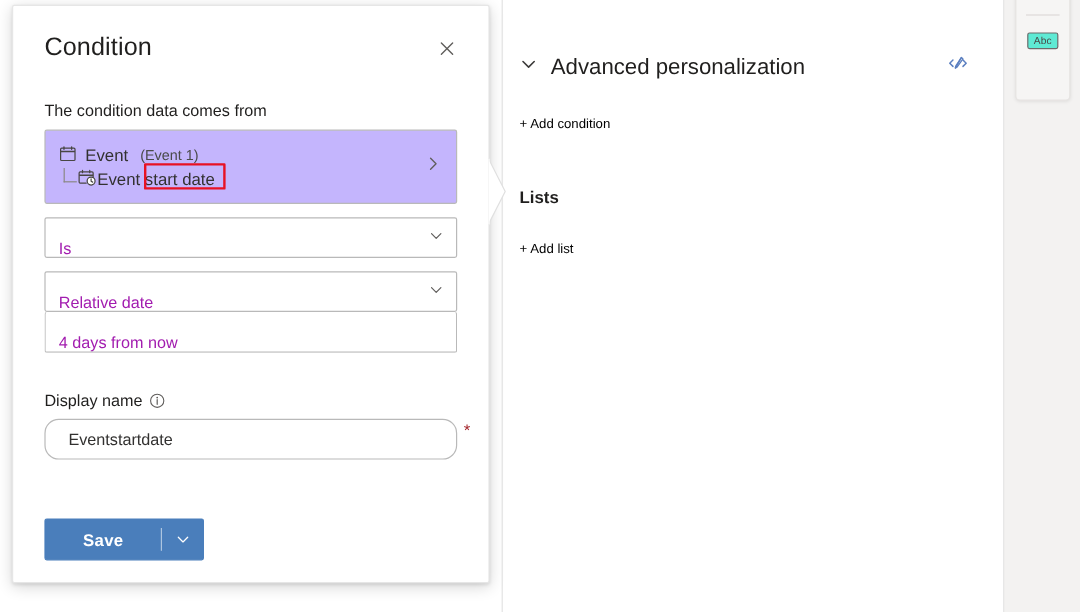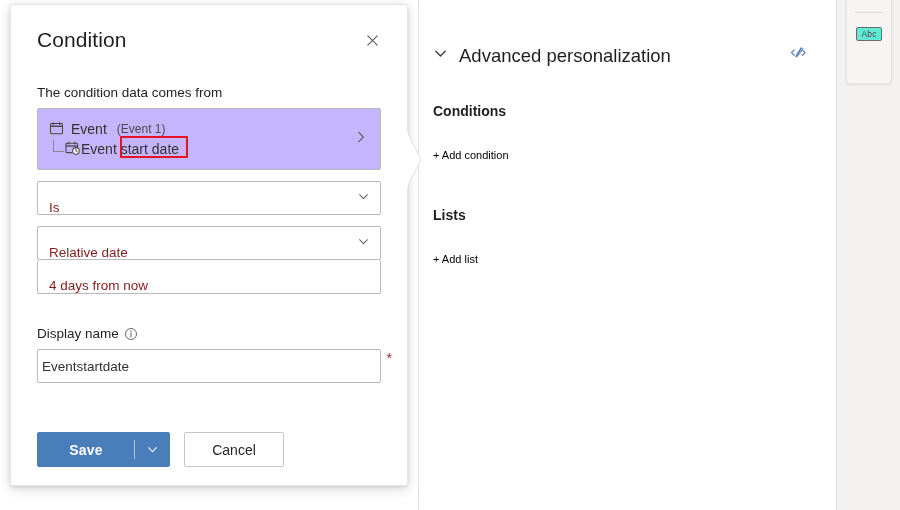--- a/index.html
+++ b/index.html
@@ -167,38 +167,38 @@
   .select-row {
     position: relative;
     border: 1px solid #b9b9b9;
     border-radius: 2px;
     height: 34px;
     margin-top: 11px;
     display: flex;
     align-items: center;
     padding: 18px 30px 0 11px;
     font-size: 13.5px;
-    color: #7f1d1d;
+    color: #a21caf;
     background: #fff;
     cursor: pointer;
   }
   .select-row.tight { margin-top: 0; border-top: none; }
   .select-row .chev-down {
     position: absolute;
     right: 10px;
     top: 50%;
     transform: translateY(-50%);
   }
 
   .text-input {
     width: 100%;
     height: 34px;
     border: 1px solid #b9b9b9;
-    border-radius: 2px;
-    padding: 0 4px;
+    border-radius: 12px;
+    padding: 0 19px;
     font-size: 13.5px;
     font-family: "Liberation Sans", sans-serif;
     color: #323130;
     background: #fff;
     outline: none;
   }
   .input-wrap {
     position: relative;
     display: flex;
     align-items: center;
@@ -376,21 +376,20 @@
       <span>
         <svg width="19" height="19" viewBox="0 0 20 20" aria-hidden="true">
           <path d="M5.4 6.3 L2.6 9.1 L5.4 11.9" fill="none" stroke="#5b7fc0" stroke-width="1.3" stroke-linecap="round" stroke-linejoin="round"></path>
           <path d="M14.2 6.3 L17 9.1 L14.2 11.9" fill="none" stroke="#5b7fc0" stroke-width="1.3" stroke-linecap="round" stroke-linejoin="round"></path>
           <path d="M12.6 4.4 L7.6 13.4" fill="none" stroke="#5b7fc0" stroke-width="1.3" stroke-linecap="round"></path>
           <path d="M12.9 4.1 L14.2 5.4 L9.0 12.6 L7.4 13.2 L7.9 11.5 Z" fill="none" stroke="#5b7fc0" stroke-width="1.1" stroke-linejoin="round"></path>
         </svg>
       </span>
     </div>
 
-    <div class="adv-sub">Conditions</div>
     <span class="adv-link">+ Add condition</span>
 
     <div class="adv-sub group-gap">Lists</div>
     <span class="adv-link">+ Add list</span>
   </div>
 
   <div id="right-tools">
     <div class="tool-btn">
       <svg width="20" height="20" viewBox="0 0 20 20" aria-hidden="true">
         <path d="M4 6 L16 6 L10 14 Z" fill="none" stroke="#5a5a5a" stroke-width="1.3" stroke-linejoin="round"></path>
@@ -496,21 +495,20 @@
       <div class="panel-foot">
         <div class="btn-split">
           <span class="lbl">Save</span>
           <span class="sep"></span>
           <span class="caret">
             <svg width="13" height="13" viewBox="0 0 16 16" aria-hidden="true">
               <path d="M3.2 5.8 L8 10.6 L12.8 5.8" fill="none" stroke="#ffffff" stroke-width="1.3" stroke-linecap="round" stroke-linejoin="round"></path>
             </svg>
           </span>
         </div>
-        <button class="btn-ghost">Cancel</button>
       </div>
 
     </div>
 
     <div class="annot"></div>
   </div>
 
 </div>
 
 </body></html>

